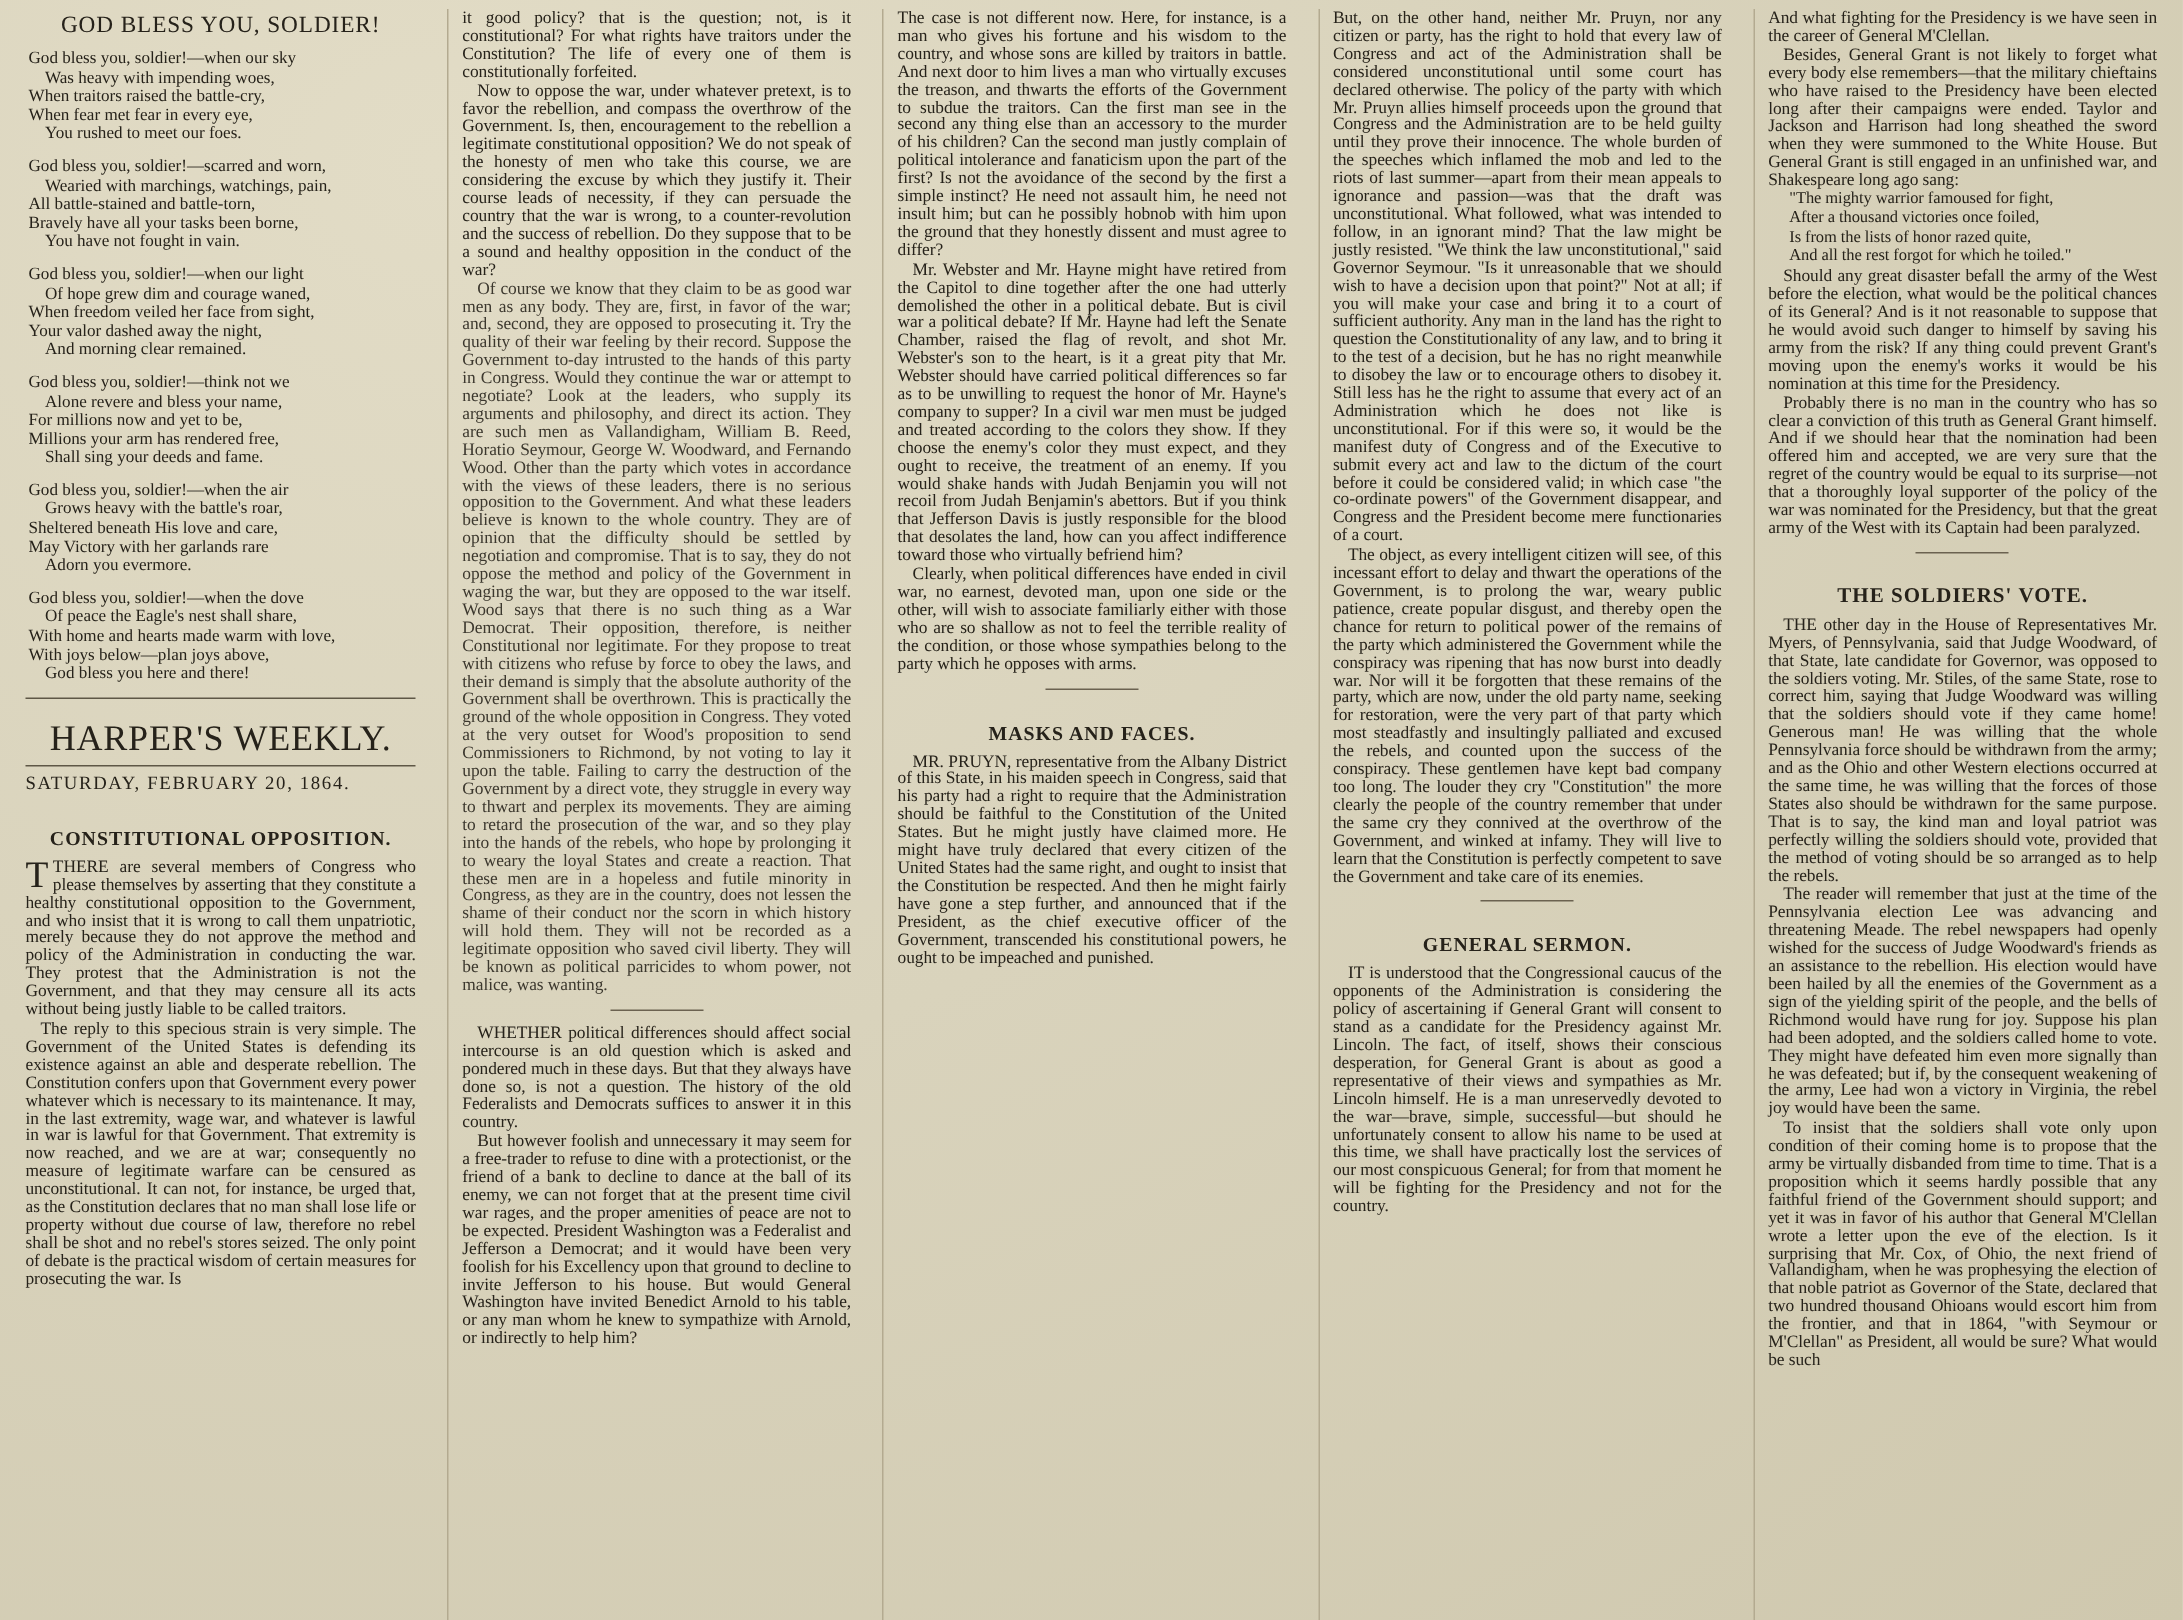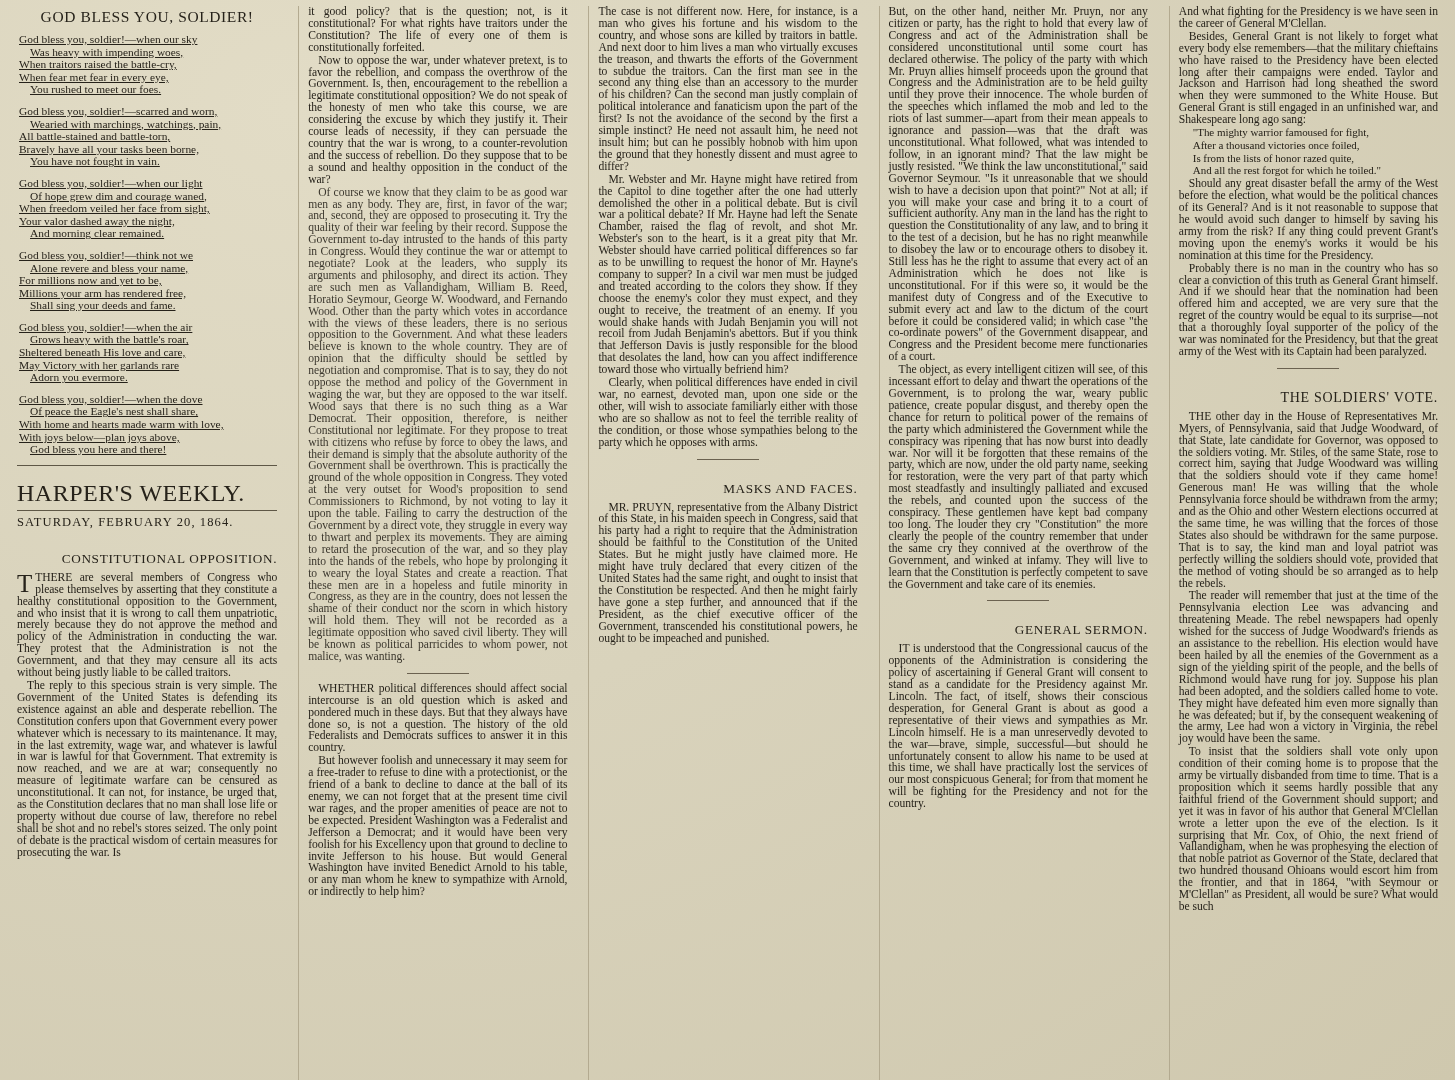--- a/index.html
+++ b/index.html
@@ -41,50 +41,51 @@
   p.ind{ text-indent:10px; }
   .poemtitle{
     font-size:15.5px;
     letter-spacing:0.6px;
     text-align:center;
     margin:2px 0 7px 0;
     font-family:"Liberation Serif", serif;
   }
   .stanza{
     margin:0 0 9px 2px;
-    text-decoration:underline;
   }
   .stanza div{
     font-size:11.4px;
     line-height:12.6px;
     white-space:nowrap;
   }
   .stanza div.i1{ padding-left:11px; }
   .masthead{
+    text-align:center;
     font-size:24px;
     letter-spacing:0.5px;
     margin:14px 0 3px 0;
     font-family:"Liberation Serif", serif;
   }
   .mast-rule{
     border-top:1px solid #5e5746;
     margin:1px 0 4px 0;
   }
   .dateline{
     text-align:left;
     font-size:12.5px;
     letter-spacing:1.1px;
     margin:2px 0 9px 0;
   }
   .secthead{
-    text-align:right;
+    text-align:center;
     font-size:13.2px;
     letter-spacing:0.7px;
     margin:21px 0 6px 0;
     line-height:15px;
+    font-weight:bold;
   }
   .secthead.big{
     font-size:14px;
   }
   .rule{
     width:62px;
     height:1px;
     background:#6b6250;
     margin:10px auto 9px auto;
   }

